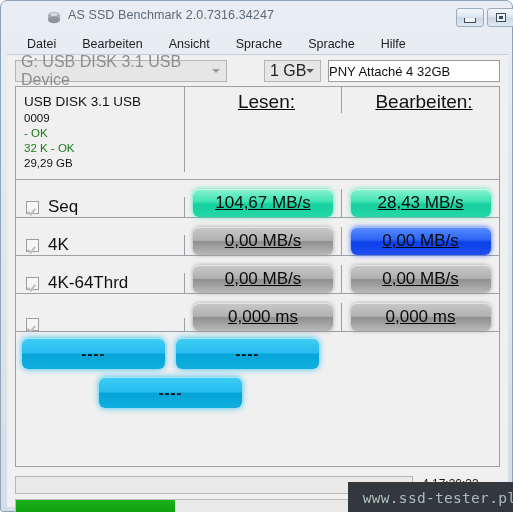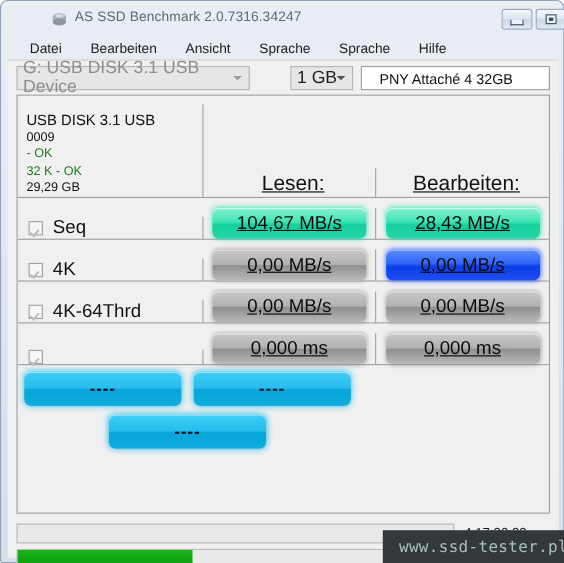--- a/index.html
+++ b/index.html
@@ -159,21 +159,21 @@
     position: absolute;
     left: 313px; top: 0;
     width: 172px; height: 22px;
     box-sizing: border-box;
     border: 1px solid #9b9b9b;
     background: #ffffff;
     font-size: 13px;
     color: #111;
     display: flex;
     align-items: center;
-    padding-left: 16px;
+    padding-left: 0;
   }
 
   
   .grid {
     position: absolute;
     left: 8px; top: 31px;
     width: 485px;
     height: 381px;
     box-sizing: border-box;
     border: 1px solid #9aa0a6;
@@ -191,21 +191,21 @@
     border-right: 1px solid #9aa0a6;
     display: flex;
     align-items: center;
     position: relative;
   }
   .cell:last-child { border-right: none; }
   .c-label { width: 169px; flex: none; }
   .c-val   { width: 157px; flex: none; justify-content: center; text-decoration: underline; }
 
   
-  .row-info { height: 93px; align-items: flex-end; }
+  .row-info { height: 93px; align-items: flex-start; }
   .info-box {
     padding: 6px 0 0 8px;
     display: block;
     line-height: 1.32;
   }
   .info-model { font-size: 13.5px; color: #111; white-space: nowrap; }
   .info-line  { font-size: 11.5px; color: #111; white-space: nowrap; }
   .info-ok    { color: #1a7a1a; }
   .head-title {
     font-size: 19px;

